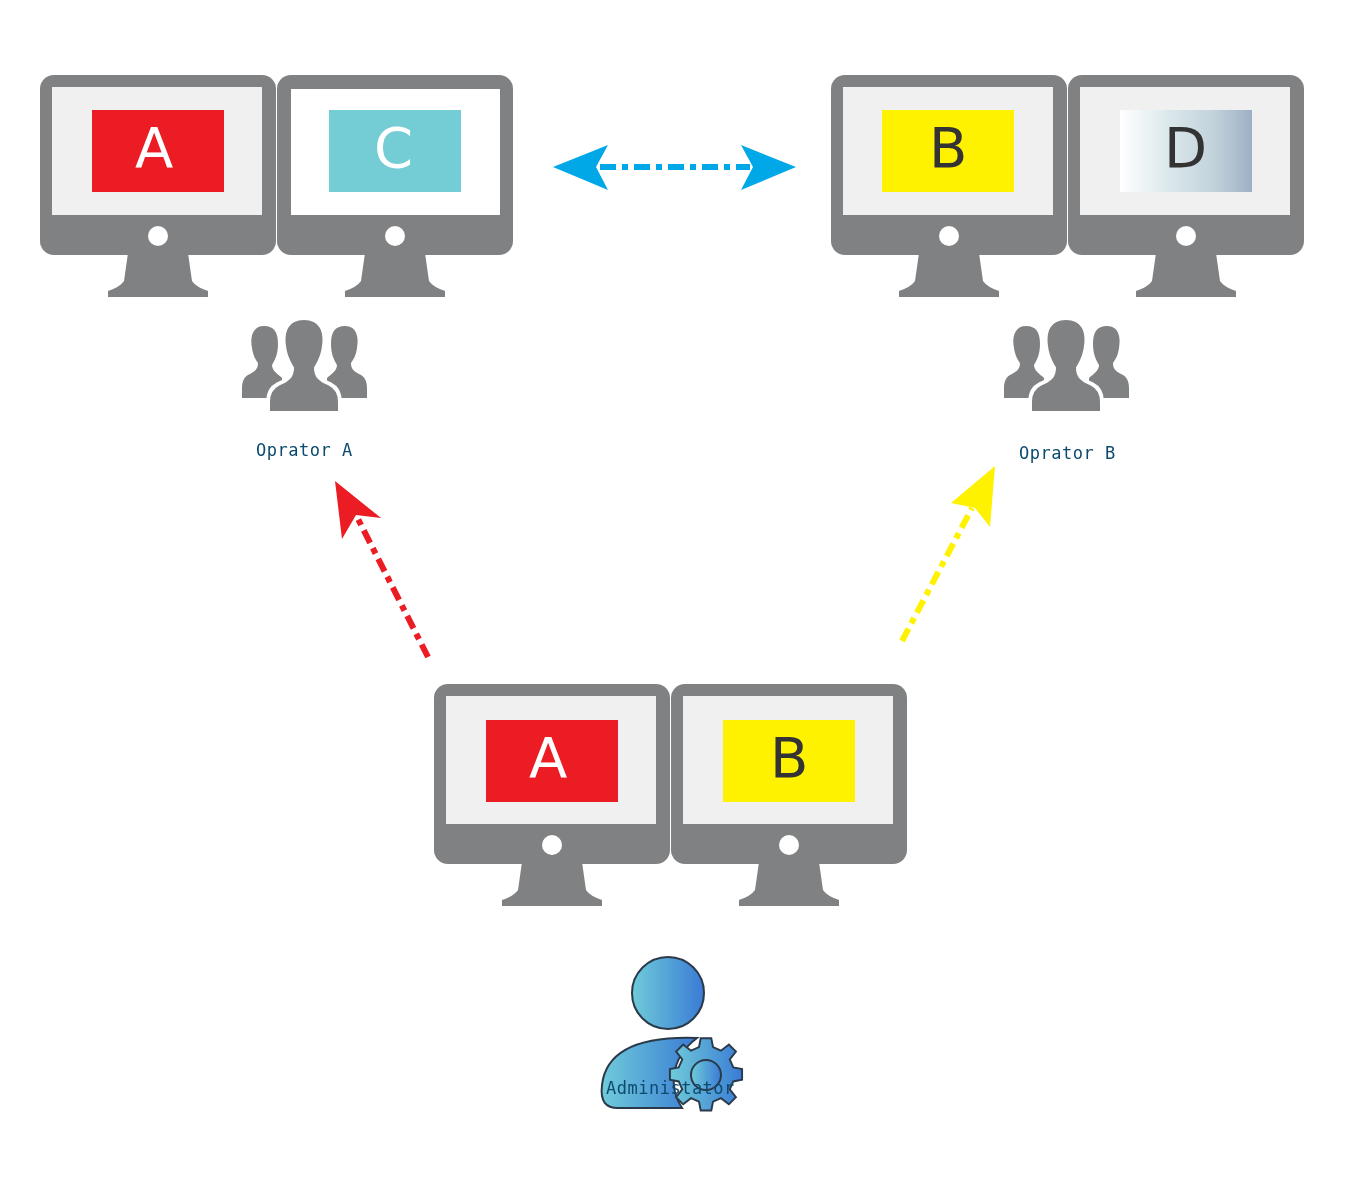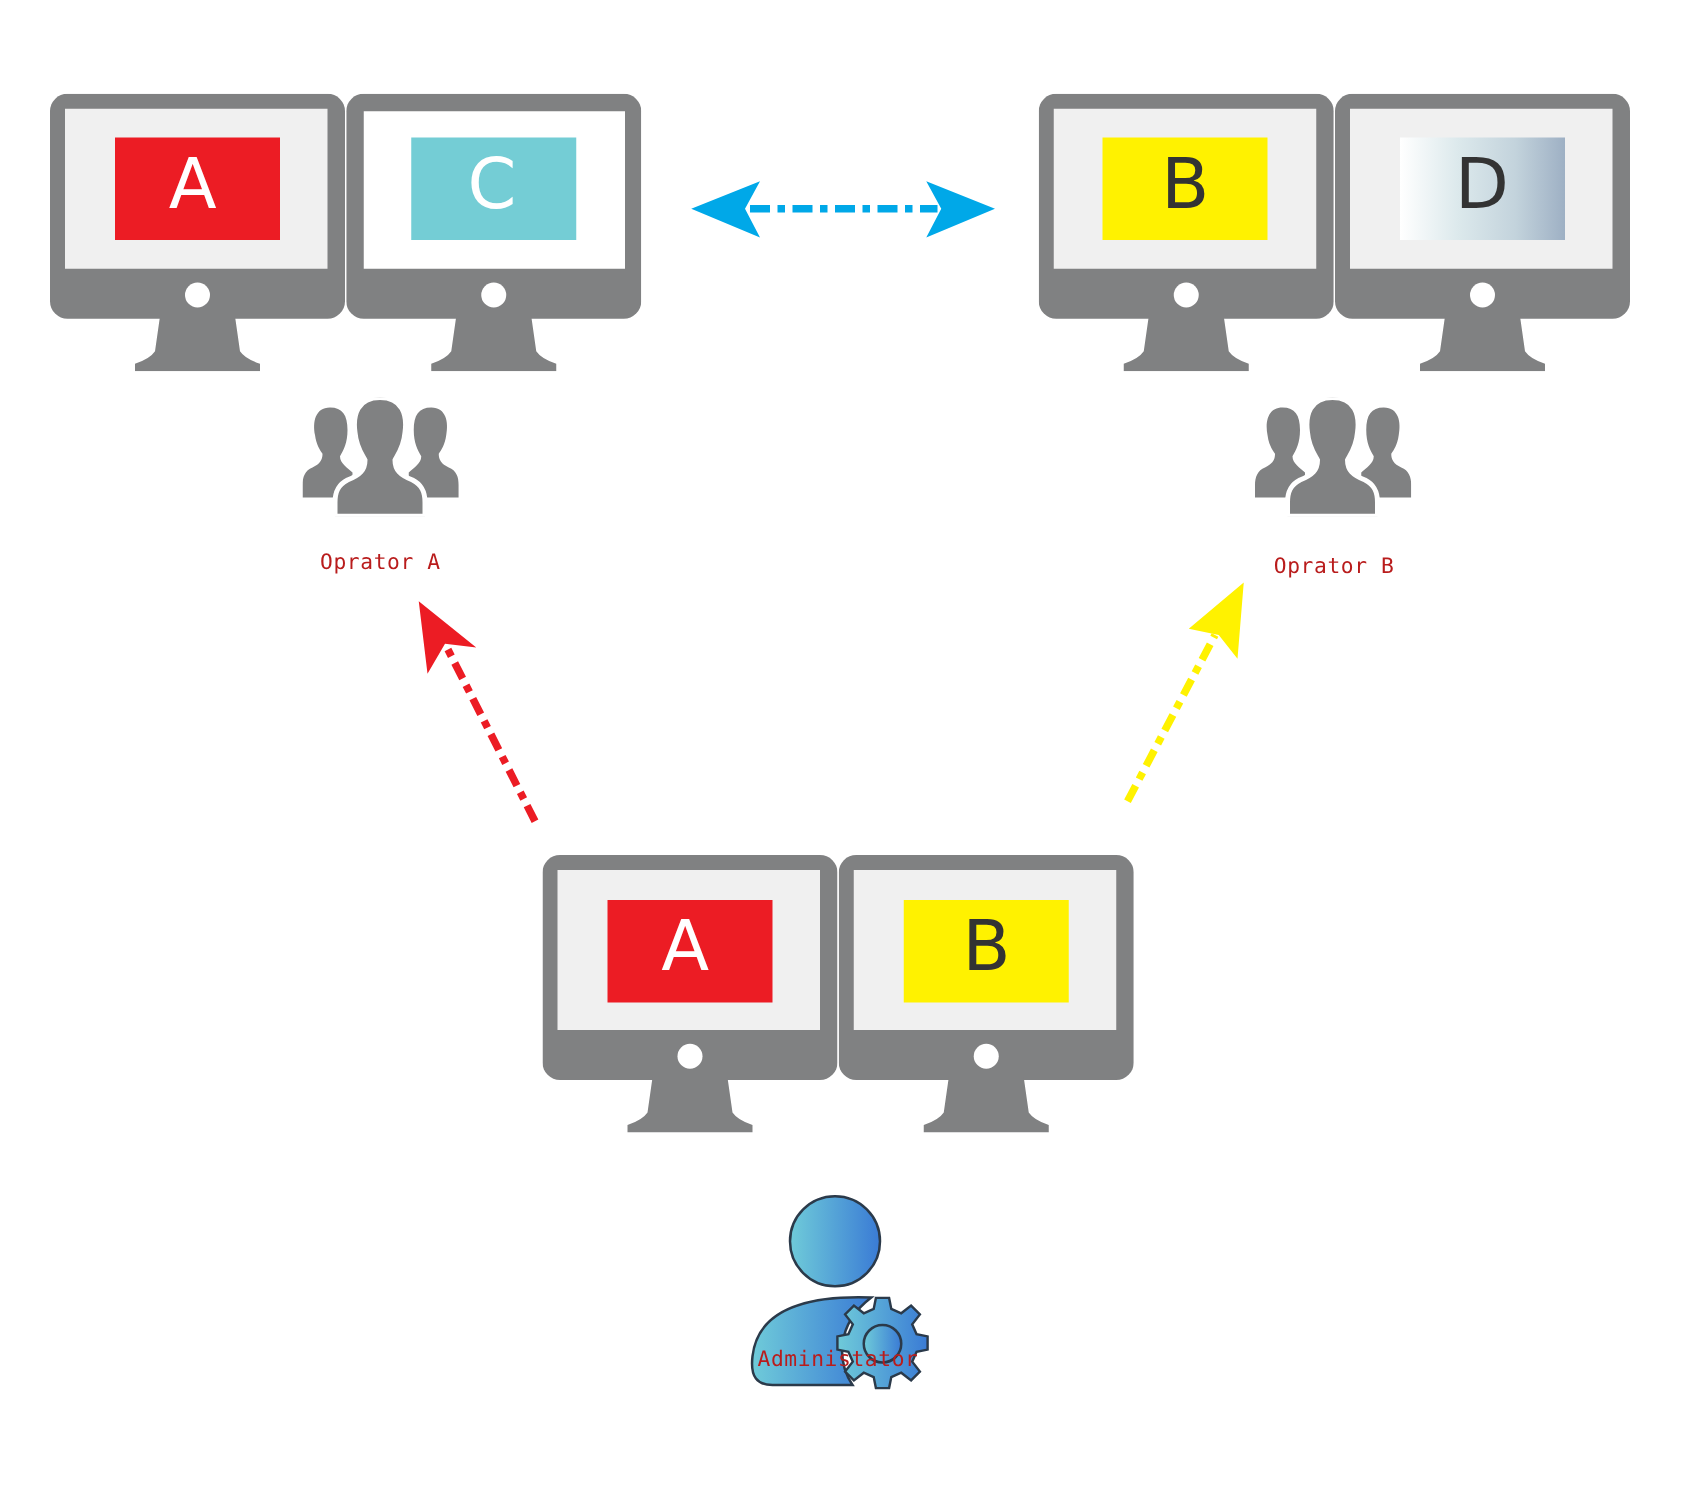--- a/index.html
+++ b/index.html
@@ -1,18 +1,18 @@
 <!DOCTYPE html>
 <html><head>
 <meta charset="utf-8">
 <style>
   html,body{margin:0;padding:0;background:#ffffff;}
   body{width:1356px;height:1204px;position:relative;overflow:hidden;font-family:"DejaVu Sans Mono","Liberation Mono",monospace;}
   svg{position:absolute;left:0;top:0;}
-  .label{position:absolute;font-family:"DejaVu Sans Mono","Liberation Mono",monospace;font-size:17px;color:#b91c1c;white-space:pre;letter-spacing:0.5px;}
+  .label{position:absolute;font-family:"DejaVu Sans Mono","Liberation Mono",monospace;font-size:17px;color:#0c4a6e;white-space:pre;letter-spacing:0.5px;}
   .screen-letter{font-family:"DejaVu Sans","Liberation Sans",sans-serif;font-size:56px;}
 </style>
 </head>
 <body>
 
 <svg width="1356" height="1204" viewBox="0 0 1356 1204">
   <defs>
     <symbol id="monitor" viewBox="0 0 236 222">
       <rect x="0" y="0" width="236" height="180" rx="14" fill="#808182"></rect>
       <path d="M88 178 L148 178 L152 206 Q156 212 168 216 L168 222 L68 222 L68 216 Q80 212 84 206 Z" fill="#808182"></path>

